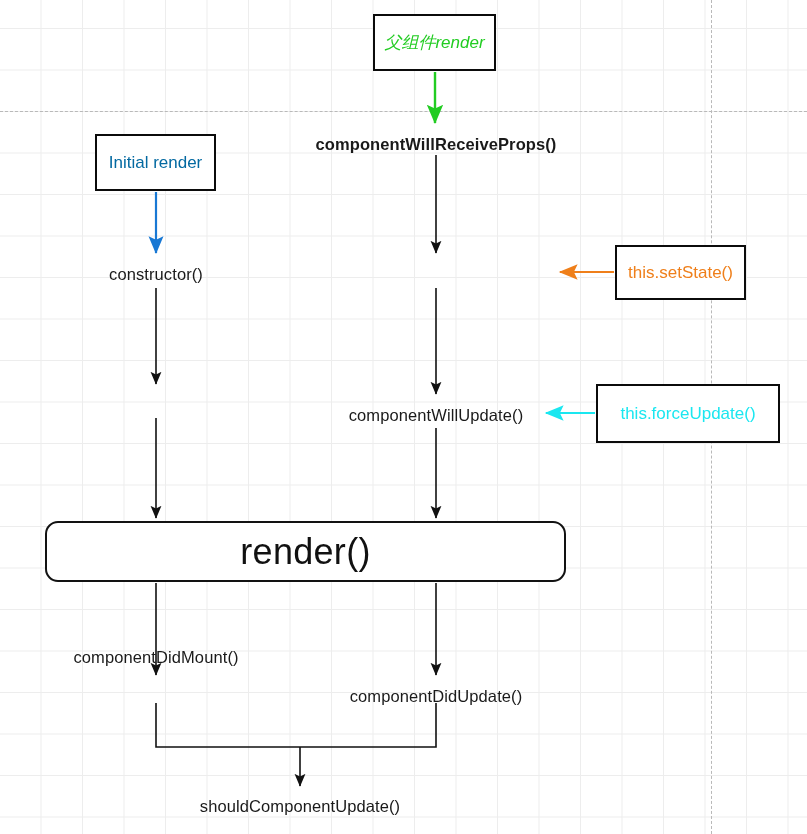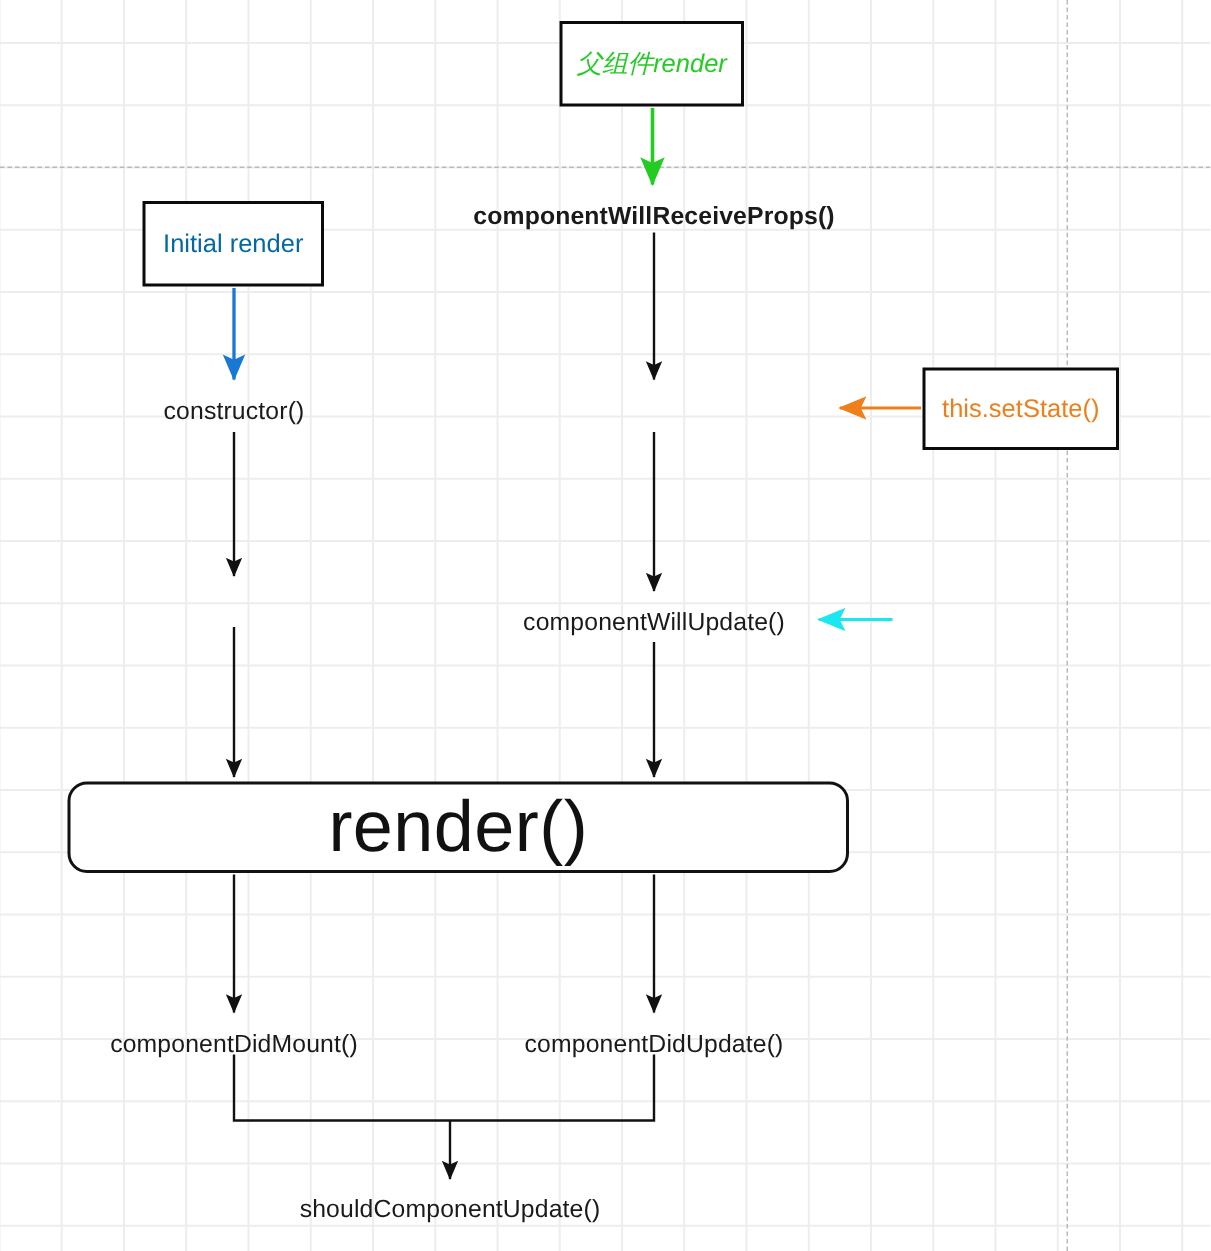--- a/index.html
+++ b/index.html
@@ -54,21 +54,21 @@
   .box.cyan   { color: #1ae7f0; }
 
   .render-box {
     position: absolute;
     background: #ffffff;
     border: 2px solid #121212;
     border-radius: 13px;
     display: flex;
     align-items: center;
     justify-content: center;
-    font-size: 48px;
+    font-size: 36px;
     color: #111111;
     letter-spacing: .3px;
   }
 
   svg.wires {
     position: absolute; left: 0; top: 0;
     width: 807px; height: 834px;
     overflow: visible;
     pointer-events: none;
   }
@@ -155,35 +155,38 @@
   </div>
 
   <div class="box blue" style="left:95px; top:134px; width:121px; height:57px;">
     <span>Initial render</span>
   </div>
 
   <div class="box orange" style="left:615px; top:245px; width:131px; height:55px;">
     <span>this.setState()</span>
   </div>
 
+  <div class="box cyan" style="left:596px; top:384px; width:184px; height:59px;">
+    <span>this.forceUpdate()</span>
+  </div>
 
   <div class="render-box" style="left:45px; top:521px; width:521px; height:61px;">
     <span>render()</span>
   </div>
 
   <div class="node node-center" style="left:436px; top:136px;font-weight:bold;">
     <span>componentWillReceiveProps()</span>
   </div>
   <div class="node node-center" style="left:156px; top:266px;">
     <span>constructor()</span>
   </div>
   <div class="node node-center" style="left:436px; top:407px;">
     <span>componentWillUpdate()</span>
   </div>
-  <div class="node node-center" style="left:156px; top:688px;">
+  <div class="node node-center" style="left:156px; top:649px;">
     <span>componentDidMount()</span>
   </div>
   <div class="node node-center" style="left:436px; top:688px;">
     <span>componentDidUpdate()</span>
   </div>
   <div class="node node-center" style="left:300px; top:798px;">
     <span>shouldComponentUpdate()</span>
   </div>
 
 

